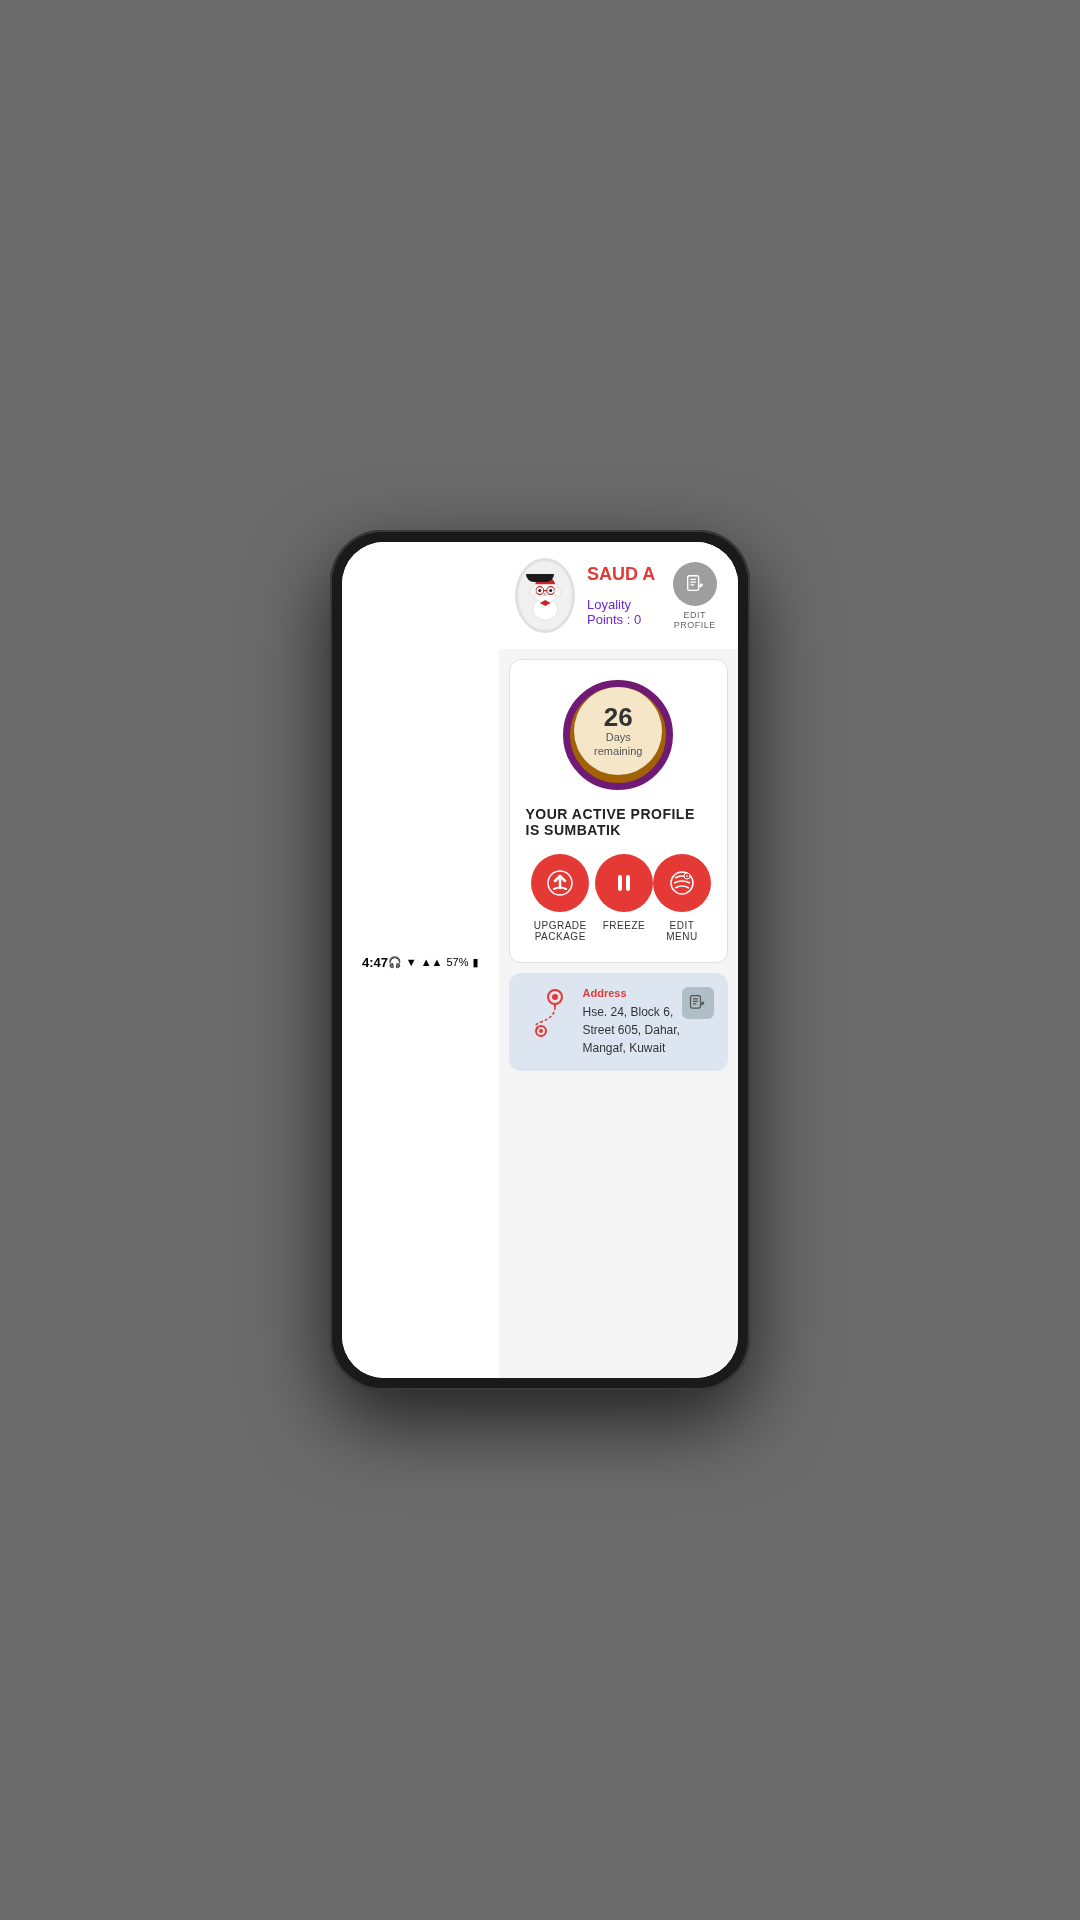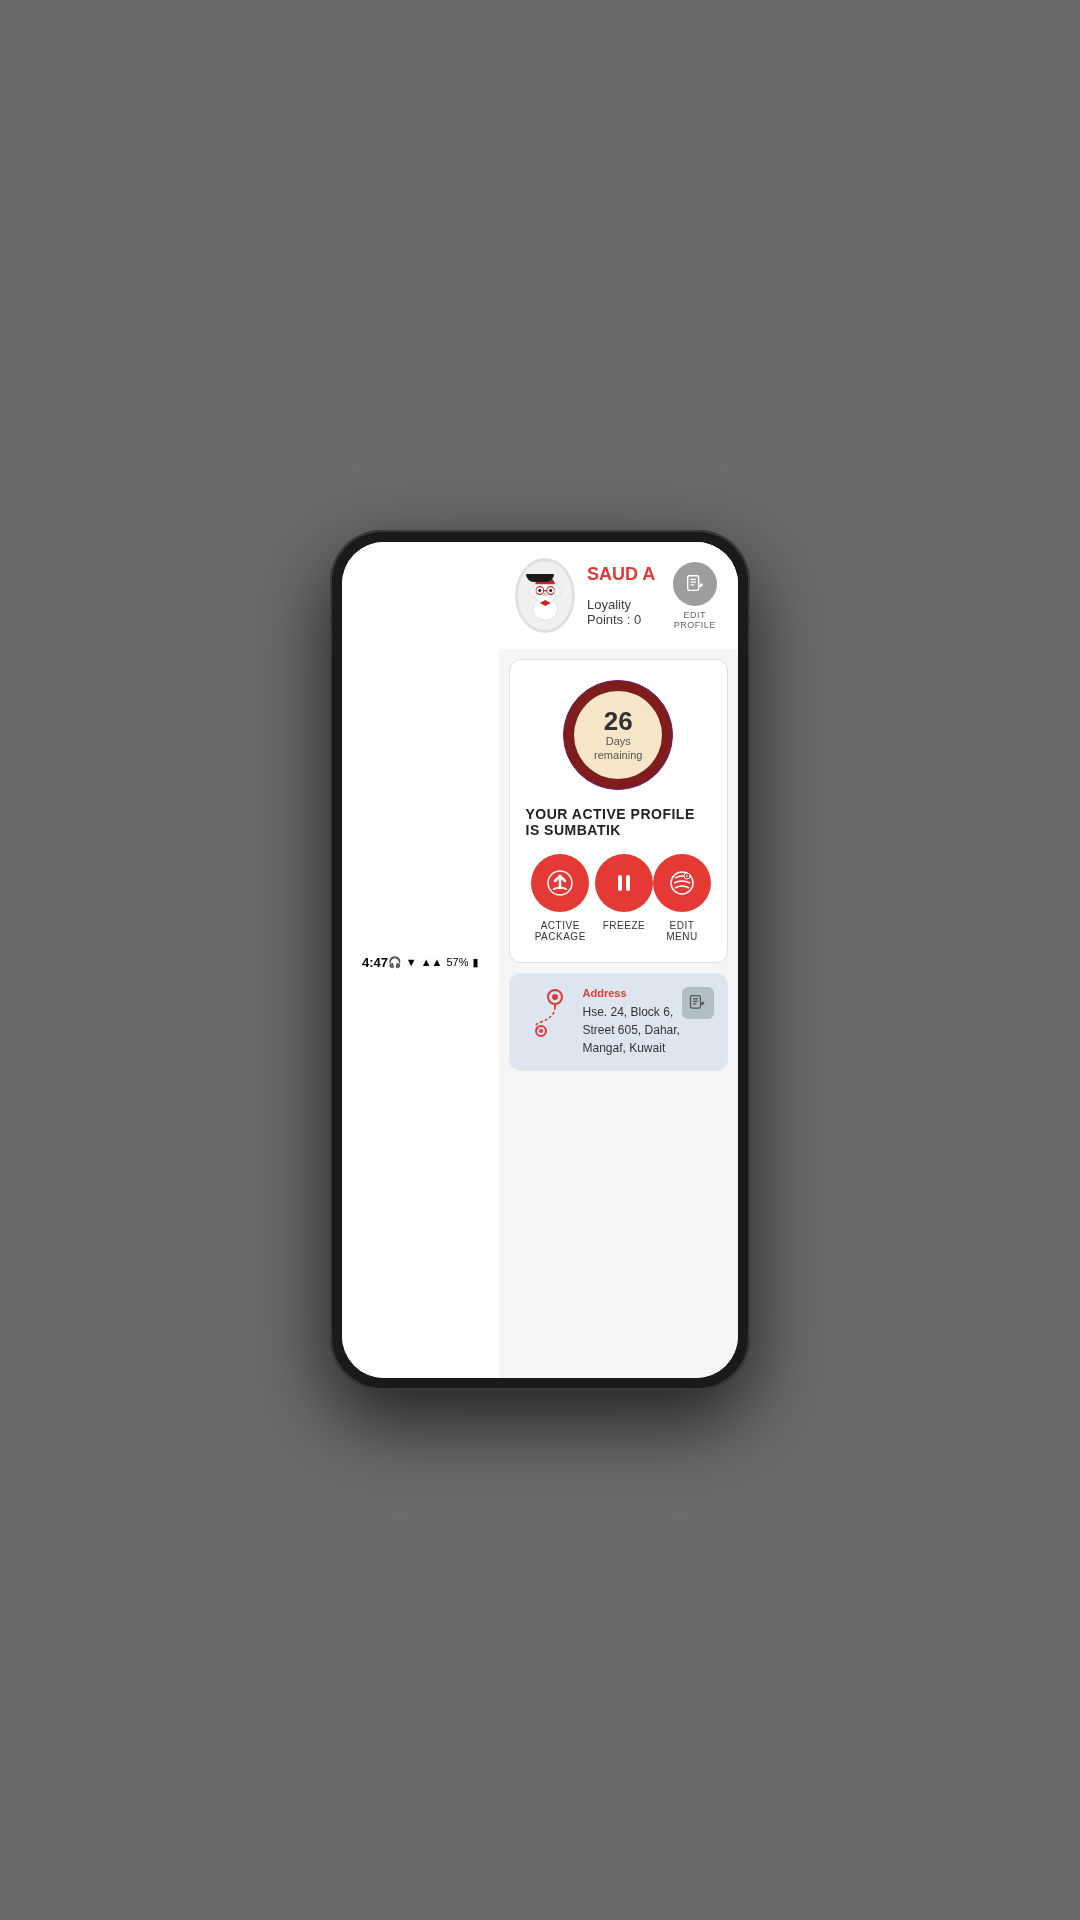--- a/index.html
+++ b/index.html
@@ -164,21 +164,21 @@
     }
 
     .profile-name {
       font-size: 18px;
       font-weight: 700;
       color: #e53935;
     }
 
     .profile-points {
       font-size: 13px;
-      color: #404040;
+      color: #6d28d9;
       margin-top: 12px;
     }
 
     .edit-profile-btn {
       display: flex;
       flex-direction: column;
       align-items: center;
       gap: 4px;
       cursor: pointer;
     }
@@ -209,24 +209,24 @@
       padding: 20px 16px;
       display: flex;
       flex-direction: column;
       align-items: center;
     }
 
     .days-circle-outer {
       width: 110px;
       height: 110px;
       border-radius: 50%;
-      border: 1px solid #701a75;
-      background: #7f1d1d;
-      display: flex;
-      align-items: center;
+      border: 7px solid #701a75;
+      background: #a16207;
+      display: flex;
+      align-items: flex-start;
       justify-content: center;
       margin-bottom: 16px;
       position: relative;
     }
 
     .days-circle-inner {
       width: 88px;
       height: 88px;
       border-radius: 50%;
       background: #f5e6c8;
@@ -453,21 +453,21 @@
 
           <div class="action-item">
             <div class="action-circle">
               <svg width="30" height="30" viewBox="0 0 30 30" fill="none" xmlns="http://www.w3.org/2000/svg">
                 <circle cx="15" cy="15" r="12" stroke="white" stroke-width="1.5" fill="none"></circle>
                 <path d="M15 8 L15 20" stroke="white" stroke-width="2.5" stroke-linecap="round"></path>
                 <path d="M10 13 L15 8 L20 13" stroke="white" stroke-width="2.5" stroke-linecap="round" stroke-linejoin="round"></path>
                 <path d="M9 21 Q15 18 21 21" stroke="white" stroke-width="2" stroke-linecap="round" fill="none"></path>
               </svg>
             </div>
-            <span class="action-label">ACTIVE PACKAGE</span>
+            <span class="action-label">UPGRADE PACKAGE</span>
           </div>
 
           <div class="action-item">
             <div class="action-circle">
               <svg width="30" height="30" viewBox="0 0 30 30" fill="none" xmlns="http://www.w3.org/2000/svg">
                 <rect x="9" y="7" width="4" height="16" rx="2" fill="white"></rect>
                 <rect x="17" y="7" width="4" height="16" rx="2" fill="white"></rect>
               </svg>
             </div>
             <span class="action-label">FREEZE</span>

